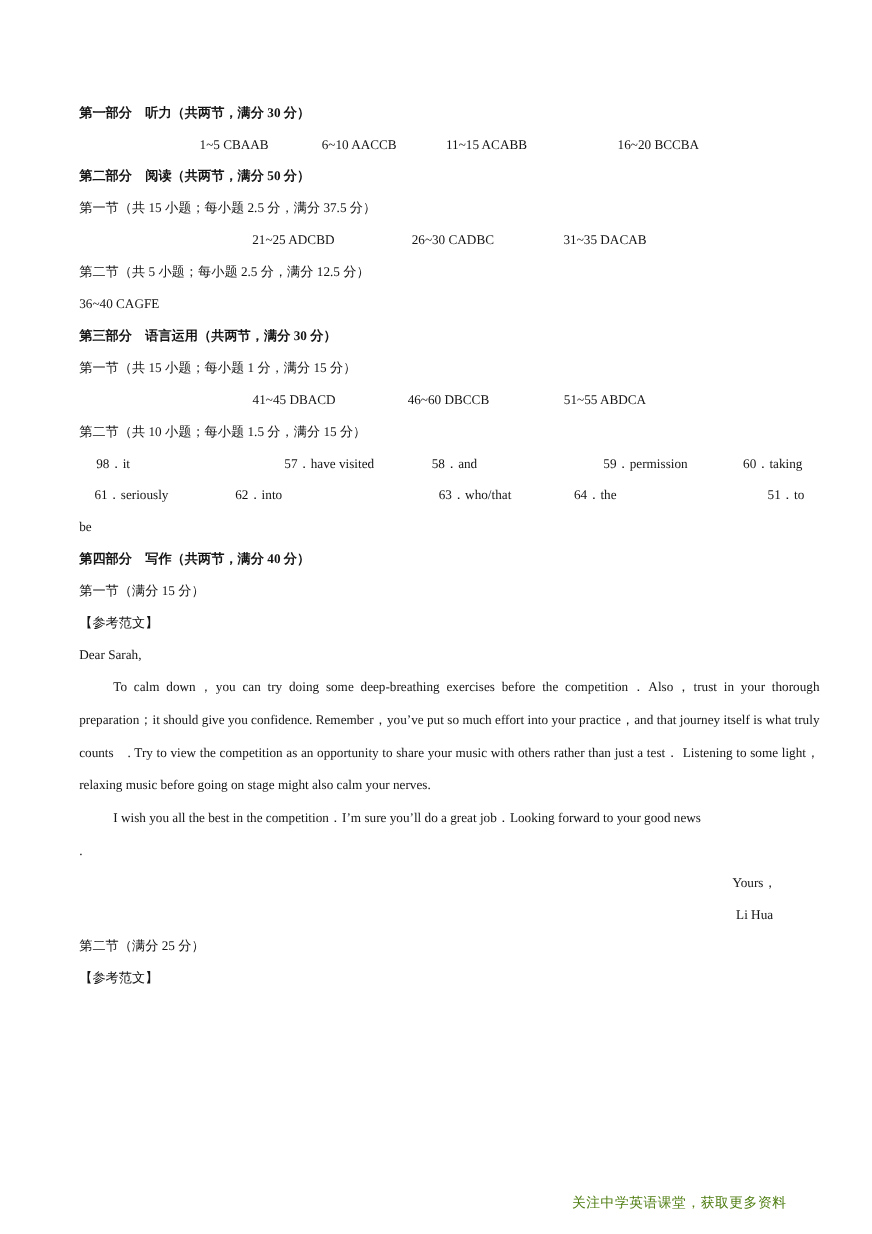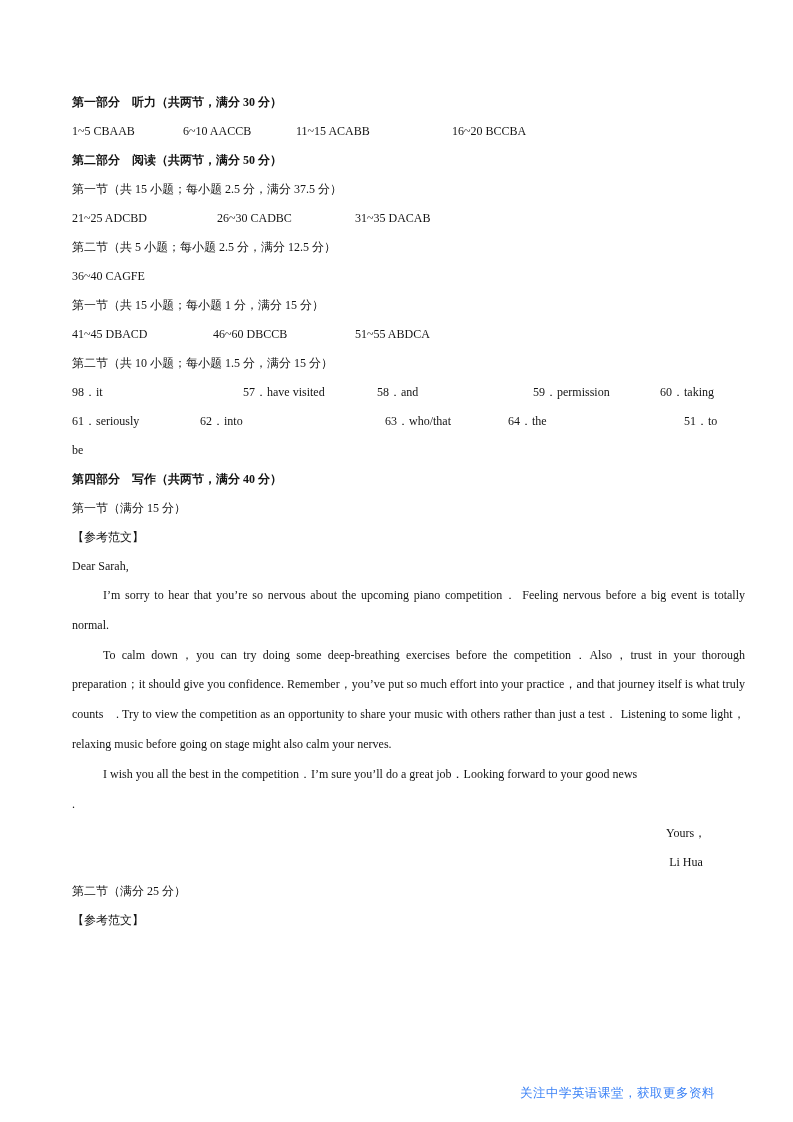--- a/index.html
+++ b/index.html
@@ -12,21 +12,21 @@
     overflow:hidden;
   }
   .content{
     position:absolute;
     left:72px;top:88px;
     width:673px;
     font-size:12px;
   }
   .line{height:29px;line-height:29px;white-space:nowrap;}
   .heading{font-weight:bold;}
-  .ans-row{display:flex;}
+  .ans-row{display:flex;justify-content:center;}
   .ans-row span{display:inline-block;}
 
   .r-listen span:nth-child(1){width:111px}
   .r-listen span:nth-child(2){width:113px}
   .r-listen span:nth-child(3){width:156px}
 
   .r-read span:nth-child(1){width:145px}
   .r-read span:nth-child(2){width:138px}
 
   .r-lang span:nth-child(1){width:141px}
@@ -51,21 +51,21 @@
   .closing-block{
     margin-left:555px;
     line-height:29px;
     text-align:center;
   }
   .closing-block .line{height:29px;}
   .footer{
     position:absolute;
     right:78px;
     bottom:20px;
-    color:#3b82f6;
+    color:#4d7c0f;
     font-size:12.5px;
     letter-spacing:0.5px;
     margin-left:37px;
   }
 </style>
 </head>
 <body>
 
 <div class="page">
   <div class="content">
@@ -84,20 +84,21 @@
 
     <div class="line ans-row r-read">
       <span>21~25 ADCBD</span>
       <span>26~30 CADBC</span>
       <span>31~35 DACAB</span>
     </div>
 
     <div class="line">第二节（共 5 小题；每小题 2.5 分，满分 12.5 分）</div>
     <div class="line">36~40 CAGFE</div>
 
+    <div class="line heading">第三部分　语言运用（共两节，满分 30 分）</div>
     <div class="line">第一节（共 15 小题；每小题 1 分，满分 15 分）</div>
 
     <div class="line ans-row r-lang">
       <span>41~45 DBACD</span>
       <span>46~60 DBCCB</span>
       <span>51~55 ABDCA</span>
     </div>
 
     <div class="line">第二节（共 10 小题；每小题 1.5 分，满分 15 分）</div>
 
@@ -118,21 +119,20 @@
     </div>
 
     <div class="line">be</div>
 
     <div class="line heading">第四部分　写作（共两节，满分 40 分）</div>
     <div class="line">第一节（满分 15 分）</div>
     <div class="line">【参考范文】</div>
 
     <div class="line">Dear Sarah,</div>
 
-    <p class="para">I’m sorry to hear that you’re so nervous about the upcoming piano competition．  Feeling nervous before a big event is totally normal.</p>
     <p class="para">To calm down，you can try doing some deep-breathing exercises before the competition．Also，trust in your thorough preparation；it should give you confidence. Remember，you’ve put so much effort into your practice，and that journey itself is what truly counts　.   Try to view the competition as an opportunity to share your music with others rather than just a test．  Listening to some light， relaxing music before going on stage might also calm your nerves.</p>
     <p class="para">I wish you all the best in the competition．I’m sure you’ll do a great job．Looking forward to your good news</p>
 
     <div class="line">.</div>
 
     <div class="closing-block">
       <div class="line">Yours，</div>
       <div class="line">Li Hua</div>
     </div>
 

